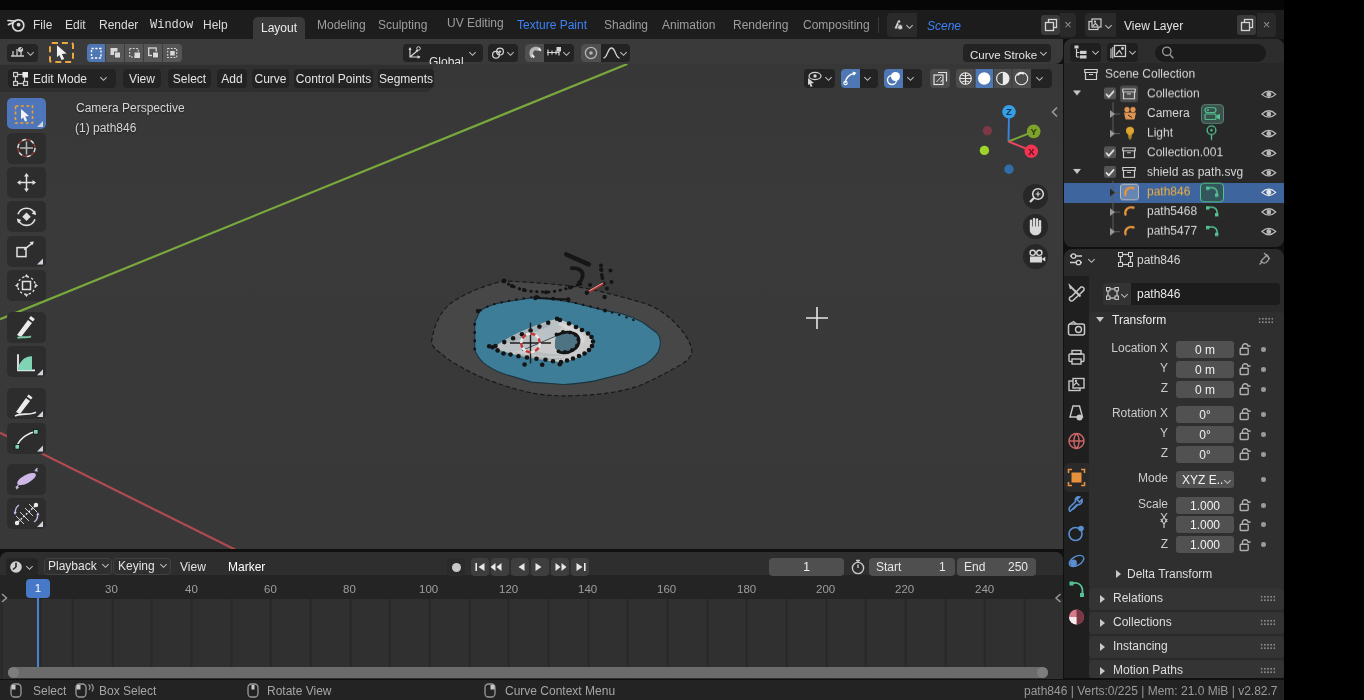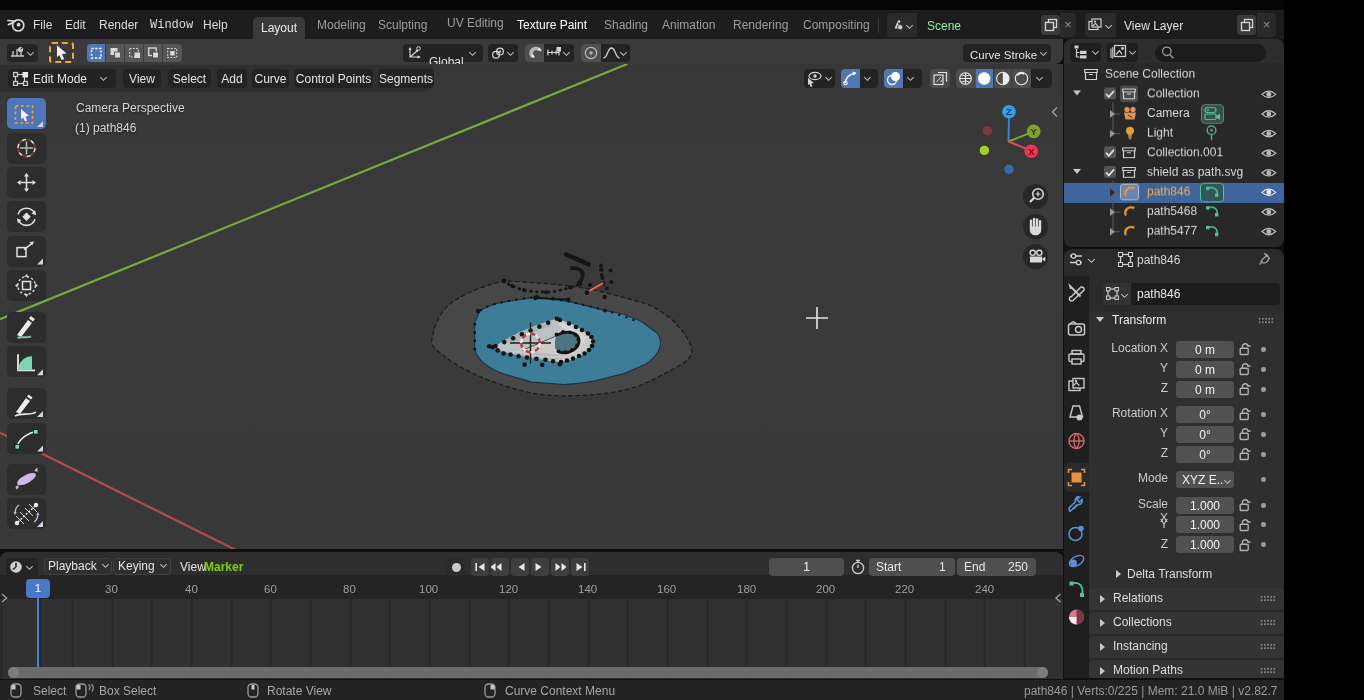--- a/index.html
+++ b/index.html
@@ -25,36 +25,36 @@
 </svg>
 <div class="abs" style="left:33px;top:18px;color:#dcdcdc;">File</div>
 <div class="abs" style="left:65px;top:18px;color:#dcdcdc;">Edit</div>
 <div class="abs" style="left:99px;top:18px;color:#dcdcdc;">Render</div>
 <div class="abs" style="left:150px;top:18px;color:#dcdcdc;font-family:Liberation Mono, monospace;">Window</div>
 <div class="abs" style="left:203px;top:18px;color:#dcdcdc;">Help</div>
 <div class="abs" style="left:253px;top:17px;width:52px;height:22px;background:#3a3a3a;border-radius:5px 5px 0 0;text-align:center;line-height:22px;color:#ececec;">Layout</div>
 <div class="abs" style="top:18px;color:#9d9d9d;left:317px;">Modeling</div>
 <div class="abs" style="top:18px;color:#9d9d9d;left:378px;">Sculpting</div>
 <div class="abs" style="top:16px;color:#9d9d9d;left:447px;">UV Editing</div>
-<div class="abs" style="top:18px;color:#ffffff;left:517px;">Texture Paint</div>
+<div class="abs" style="top:18px;color:#3b82f6;left:517px;">Texture Paint</div>
 <div class="abs" style="top:18px;color:#9d9d9d;left:604px;">Shading</div>
 <div class="abs" style="top:18px;color:#9d9d9d;left:662px;">Animation</div>
 <div class="abs" style="top:18px;color:#9d9d9d;left:733px;">Rendering</div>
 <div class="abs" style="top:18px;color:#9d9d9d;left:803px;">Compositing</div>
 
 <div class="abs" style="left:878px;top:17px;width:1px;height:16px;background:#3a3a3a;"></div>
 <div class="abs" style="left:887px;top:13px;width:189px;height:24px;background:#1c1c1c;border-radius:4px;"></div>
 <div class="abs" style="left:887px;top:13px;width:30px;height:24px;background:#2a2a2a;border-radius:4px 0 0 4px;"></div>
 <svg class="abs" style="left:890px;top:18px" width="15" height="14" viewBox="0 0 15 14">
  <path d="M4.5,10.5 L7.5,3.5 L10.5,10.5 Z" fill="#d0d0d0"></path>
       <circle cx="10.2" cy="9.2" r="2.6" fill="#d0d0d0" stroke="#2a2a2a" stroke-width="0.8"></circle>
       <circle cx="9" cy="3.5" r="1.3" fill="#d0d0d0"></circle>
 </svg>
 <span class="chev abs" style="left:907px;top:23px;"></span>
-<div class="abs" style="left:927px;top:19px;color:#86efac;">Scene</div>
+<div class="abs" style="left:927px;top:19px;color:#3b82f6;font-style:italic;">Scene</div>
 <div class="abs" style="left:1041px;top:15px;width:19px;height:20px;background:#3a3a3a;border-radius:3px;"></div>
 <svg class="abs" style="left:1044px;top:18px" width="14" height="14" viewBox="0 0 14 14">
       <rect x="4.5" y="1.5" width="8" height="8" fill="none" stroke="#d5d5d5" stroke-width="1.3"></rect>
       <rect x="1.5" y="4.5" width="8" height="8" fill="#3a3a3a" stroke="#d5d5d5" stroke-width="1.3"></rect>
     </svg>
 <div class="abs" style="left:1060px;top:13px;width:16px;height:24px;background:#2a2a2a;border-radius:0 4px 4px 0;color:#909090;text-align:center;line-height:23px;font-size:13px;">×</div>
 
 <div class="abs" style="left:1085px;top:13px;width:191px;height:24px;background:#1c1c1c;border-radius:4px;"></div>
 <div class="abs" style="left:1085px;top:13px;width:31px;height:24px;background:#2a2a2a;border-radius:4px 0 0 4px;"></div>
 <svg class="abs" style="left:1088px;top:18px" width="15" height="14" viewBox="0 0 15 14">
@@ -802,21 +802,21 @@
 <span class="chev abs" style="left:27px;top:564px;"></span>
 <div class="pill" style="left:44px;top:557.5px;width:68px;height:16.5px;background:#2f2f2f;border:1px solid #414141;">
       <span style="margin-right:7px;">Playback</span>
       <span class="chev" style="margin-top:-3px;"></span>
     </div>
 <div class="pill" style="left:113px;top:557.5px;width:58px;height:16.5px;background:#2f2f2f;border:1px solid #414141;">
       <span style="margin-right:7px;">Keying</span>
       <span class="chev" style="margin-top:-3px;"></span>
     </div>
 <div class="abs" style="left:180px;top:560px;color:#e3e3e3;">View</div>
-<div class="abs" style="left:204px;top:560px;color:#84cc16;font-weight:bold;">Marker</div>
+<div class="abs" style="left:228px;top:560px;color:#ffffff;">Marker</div>
 <div class="abs" style="left:447px;top:558px;width:18px;height:18px;background:#2a2a2a;border-radius:4px;"></div>
 <div class="abs" style="left:451.5px;top:562.5px;width:9px;height:9px;background:#c8c8c8;border-radius:50%;"></div>
 <svg class="abs" style="left:471px;top:558px" width="119" height="18" viewBox="0 0 119 18">
  <g>
         <rect x="0" y="0" width="18" height="18" rx="4" fill="#3e3e3e"></rect>
         <rect x="20" y="0" width="18" height="18" rx="4" fill="#3e3e3e"></rect>
         <rect x="40" y="0" width="18" height="18" rx="4" fill="#3e3e3e"></rect>
         <rect x="60" y="0" width="18" height="18" rx="4" fill="#3e3e3e"></rect>
         <rect x="80" y="0" width="18" height="18" rx="4" fill="#3e3e3e"></rect>
         <rect x="100" y="0" width="18" height="18" rx="4" fill="#3e3e3e"></rect>

